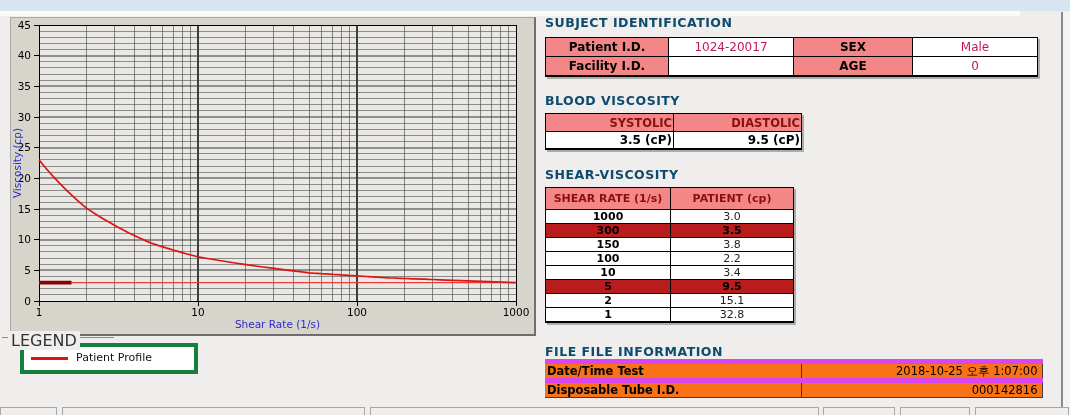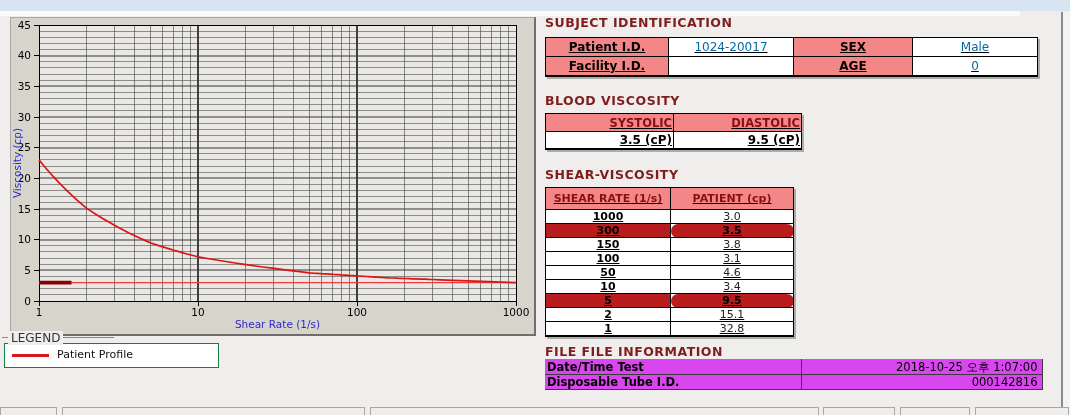--- a/index.html
+++ b/index.html
@@ -22,66 +22,66 @@
     border-top:1px solid #a8a8a8;border-left:1px solid #a8a8a8;
     border-right:2px solid #6f6f6f;border-bottom:2px solid #6f6f6f;
     box-sizing:border-box;
   }
   .chart-panel svg{display:block;}
 
   
   .legend-rule{left:2px;top:337px;width:112px;height:1px;background:#8a8a8a;}
   .legend-caption{
     left:8px;top:331px;background:#efeeec;padding:0 3px;
-    font-size:12px;color:#333;z-index:2;
+    font-size:16px;color:#333;z-index:2;
   }
   .legend-box{
-    left:4px;top:343px;width:170px;height:23px;background:#fff;
-    border:1px solid #15803d;z-index:1;padding-left:43px;
+    left:20px;top:343px;width:170px;height:23px;background:#fff;
+    border:4px solid #15803d;z-index:1;
   }
   .legend-line{position:absolute;left:7px;top:10px;width:37px;height:3px;background:#dd1414;}
   .legend-label{position:absolute;left:52px;top:4px;font-size:11px;color:#111;}
 
   
   .sec-title{
-    left:545px;font-weight:bold;font-size:12.5px;color:#7f1d1d;
+    left:545px;font-weight:bold;font-size:12.5px;color:#0c4a6e;
     letter-spacing:.5px;white-space:nowrap;
   }
   .t-subject{top:15px;} .t-blood{top:93px;} .t-shear{top:167px;} .t-test{top:344px;}
 
   
   table{border-collapse:collapse;table-layout:fixed;background:#fff;}
   td{overflow:hidden;white-space:nowrap;}
-  .framed{border:1px solid #000;border-bottom-width:2px;box-shadow:2px 2px 0 rgba(90,90,90,.45);text-decoration:underline;}
+  .framed{border:1px solid #000;border-bottom-width:2px;box-shadow:2px 2px 0 rgba(90,90,90,.45);}
   .framed td{border:1px solid #000;}
 
   
   .subject-table{left:545px;top:37px;width:492px;}
   .subject-table td{height:16px;font-size:12px;text-align:center;padding:1px 2px;}
   .subject-table td.hcell{background:#f38686;font-weight:bold;color:#000;}
-  .subject-table td.vcell{background:#fff;color:#0369a1;}
+  .subject-table td.vcell{background:#fff;color:#be185d;}
 
   
   .blood-table{left:545px;top:113px;width:256px;}
   .blood-table td{text-align:right;}
   .blood-table td.bh{background:#f38686;color:#8b0e10;font-weight:bold;font-size:11.5px;height:15px;}
   .blood-table td.bv{background:#fff;color:#000;font-weight:bold;font-size:12px;height:14px;}
 
   
   .shear-table{left:545px;top:187px;width:248px;}
   .shear-table td{text-align:center;}
   .shear-table td.sh{background:#f38686;color:#8b0e10;font-weight:bold;font-size:11px;height:19px;}
   .shear-table td.rate{font-weight:bold;font-size:11px;height:11px;line-height:11px;color:#000;}
   .shear-table td.pval{font-size:11px;height:11px;line-height:11px;color:#222;}
   .shear-table tr.hl td{background:#b91c1c;}
-  .shear-table tr.hl td.pval{font-weight:bold;color:#000;border-radius:7px;}
+  .shear-table tr.hl td.pval{font-weight:bold;color:#000;}
 
   
   .test-table{left:545px;top:359px;width:497px;background:transparent;}
-  .test-table td{border-top:1px solid #d946ef;border-bottom:1px solid #3c3c3c;background:#d946ef;height:12px;font-size:11.5px;line-height:12px;}
+  .test-table td{border-top:5px solid #d946ef;border-bottom:1px solid #3c3c3c;background:#f97316;height:12px;font-size:11.5px;line-height:12px;}
   .test-table td.tlabel{font-weight:bold;color:#000;text-align:left;padding-left:2px;border-right:1px solid #3c3c3c;}
   .test-table td.tvalue{text-align:right;padding-right:4px;color:#000;border-right:1px solid #3c3c3c;}
 
   
   .sb{top:407px;height:10px;background:#efeeec;border:1px solid #a8a8a8;box-sizing:border-box;}
   .sb1{left:0;width:57px;} .sb2{left:62px;width:303px;} .sb3{left:370px;width:449px;}
   .sb4{left:823px;width:72px;} .sb5{left:900px;width:70px;} .sb6{left:975px;width:94px;}
 </style>
 </head>
 <body>
@@ -272,25 +272,21 @@
       <tr class="hl">
         <td class="rate">300</td>
         <td class="pval">3.5</td>
       </tr>
       <tr>
         <td class="rate">150</td>
         <td class="pval">3.8</td>
       </tr>
       <tr>
         <td class="rate">100</td>
-        <td class="pval">3.1</td>
-      </tr>
-      <tr>
-        <td class="rate">50</td>
-        <td class="pval">4.6</td>
+        <td class="pval">2.2</td>
       </tr>
       <tr>
         <td class="rate">10</td>
         <td class="pval">3.4</td>
       </tr>
       <tr class="hl">
         <td class="rate">5</td>
         <td class="pval">9.5</td>
       </tr>
       <tr>

